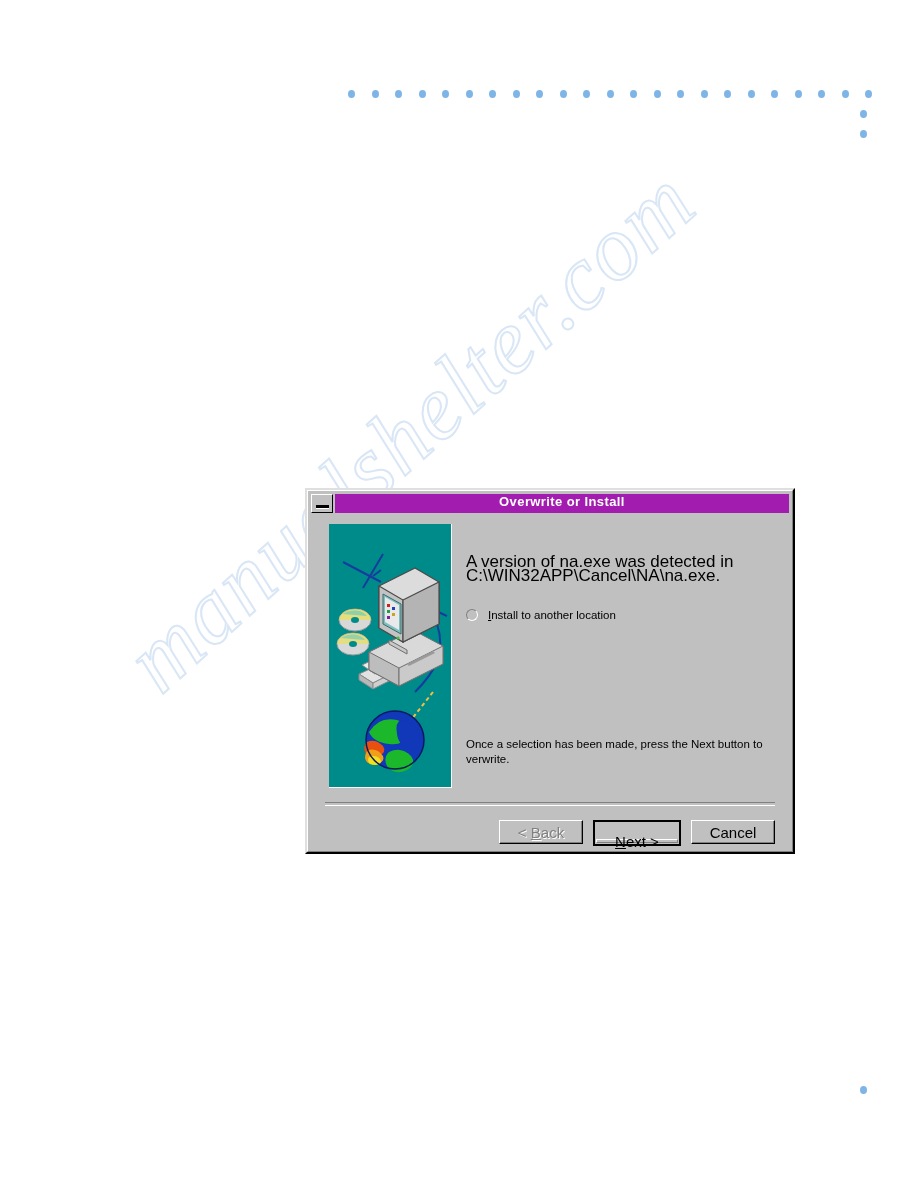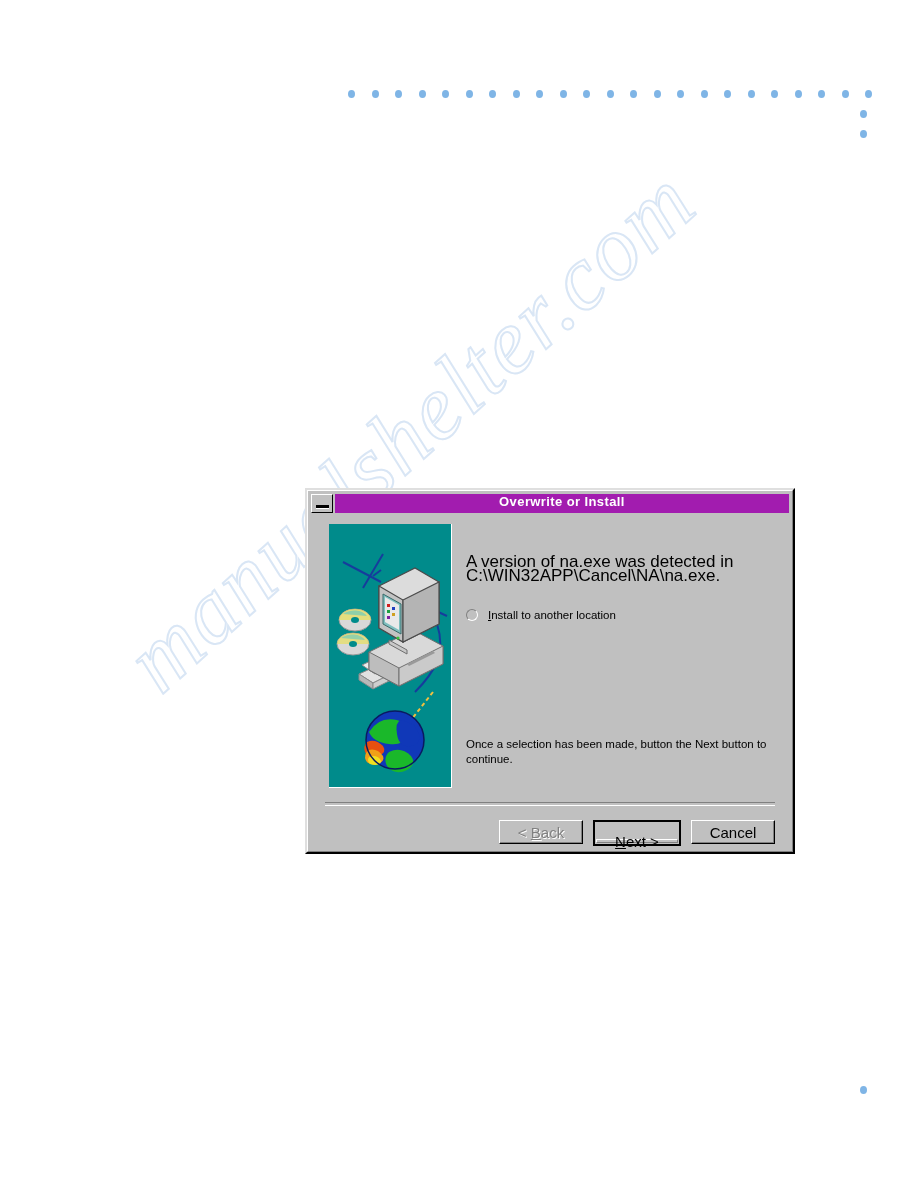--- a/index.html
+++ b/index.html
@@ -437,21 +437,21 @@
         <div>C:\WIN32APP\Cancel\NA\na.exe.</div>
       </div>
 
       <div id="options">
         <div class="option-row">
           <span class="radio-glyph"></span>
           <span class="option-label"><span class="accel">I</span><span>nstall to another location</span></span>
         </div>
       </div>
 
-      <div id="instruction-text">Once a selection has been made, button the Next button to continue.</div>
+      <div id="instruction-text">Once a selection has been made, press the Next button to verwrite.</div>
 
       <div id="separator"></div>
 
       <div id="button-bar">
 
         <div class="dlg-button disabled">
           <span class="inner-bevel"></span>
           <span class="btn-label"><span>&lt; </span><span class="accel">B</span><span>ack</span></span>
         </div>
 

